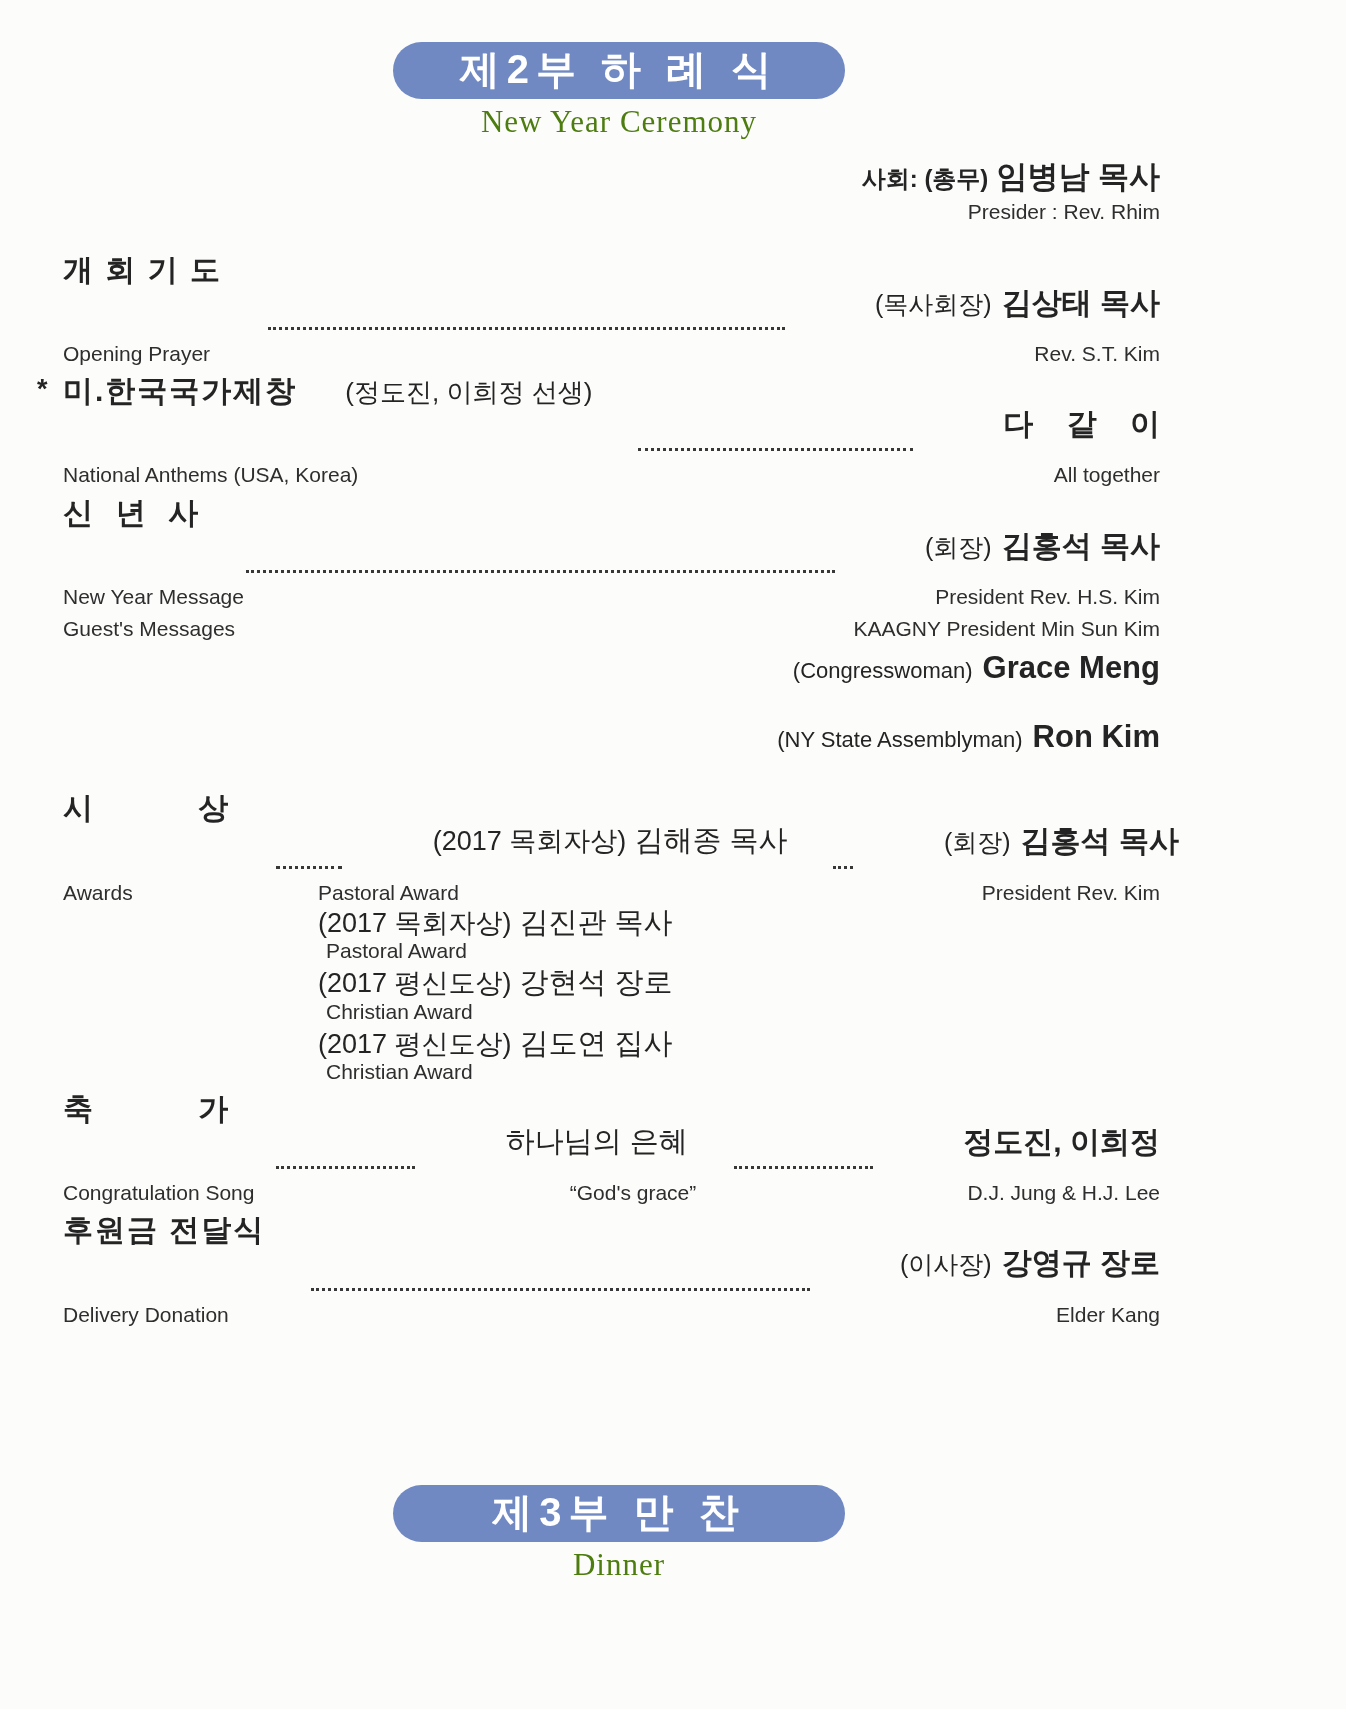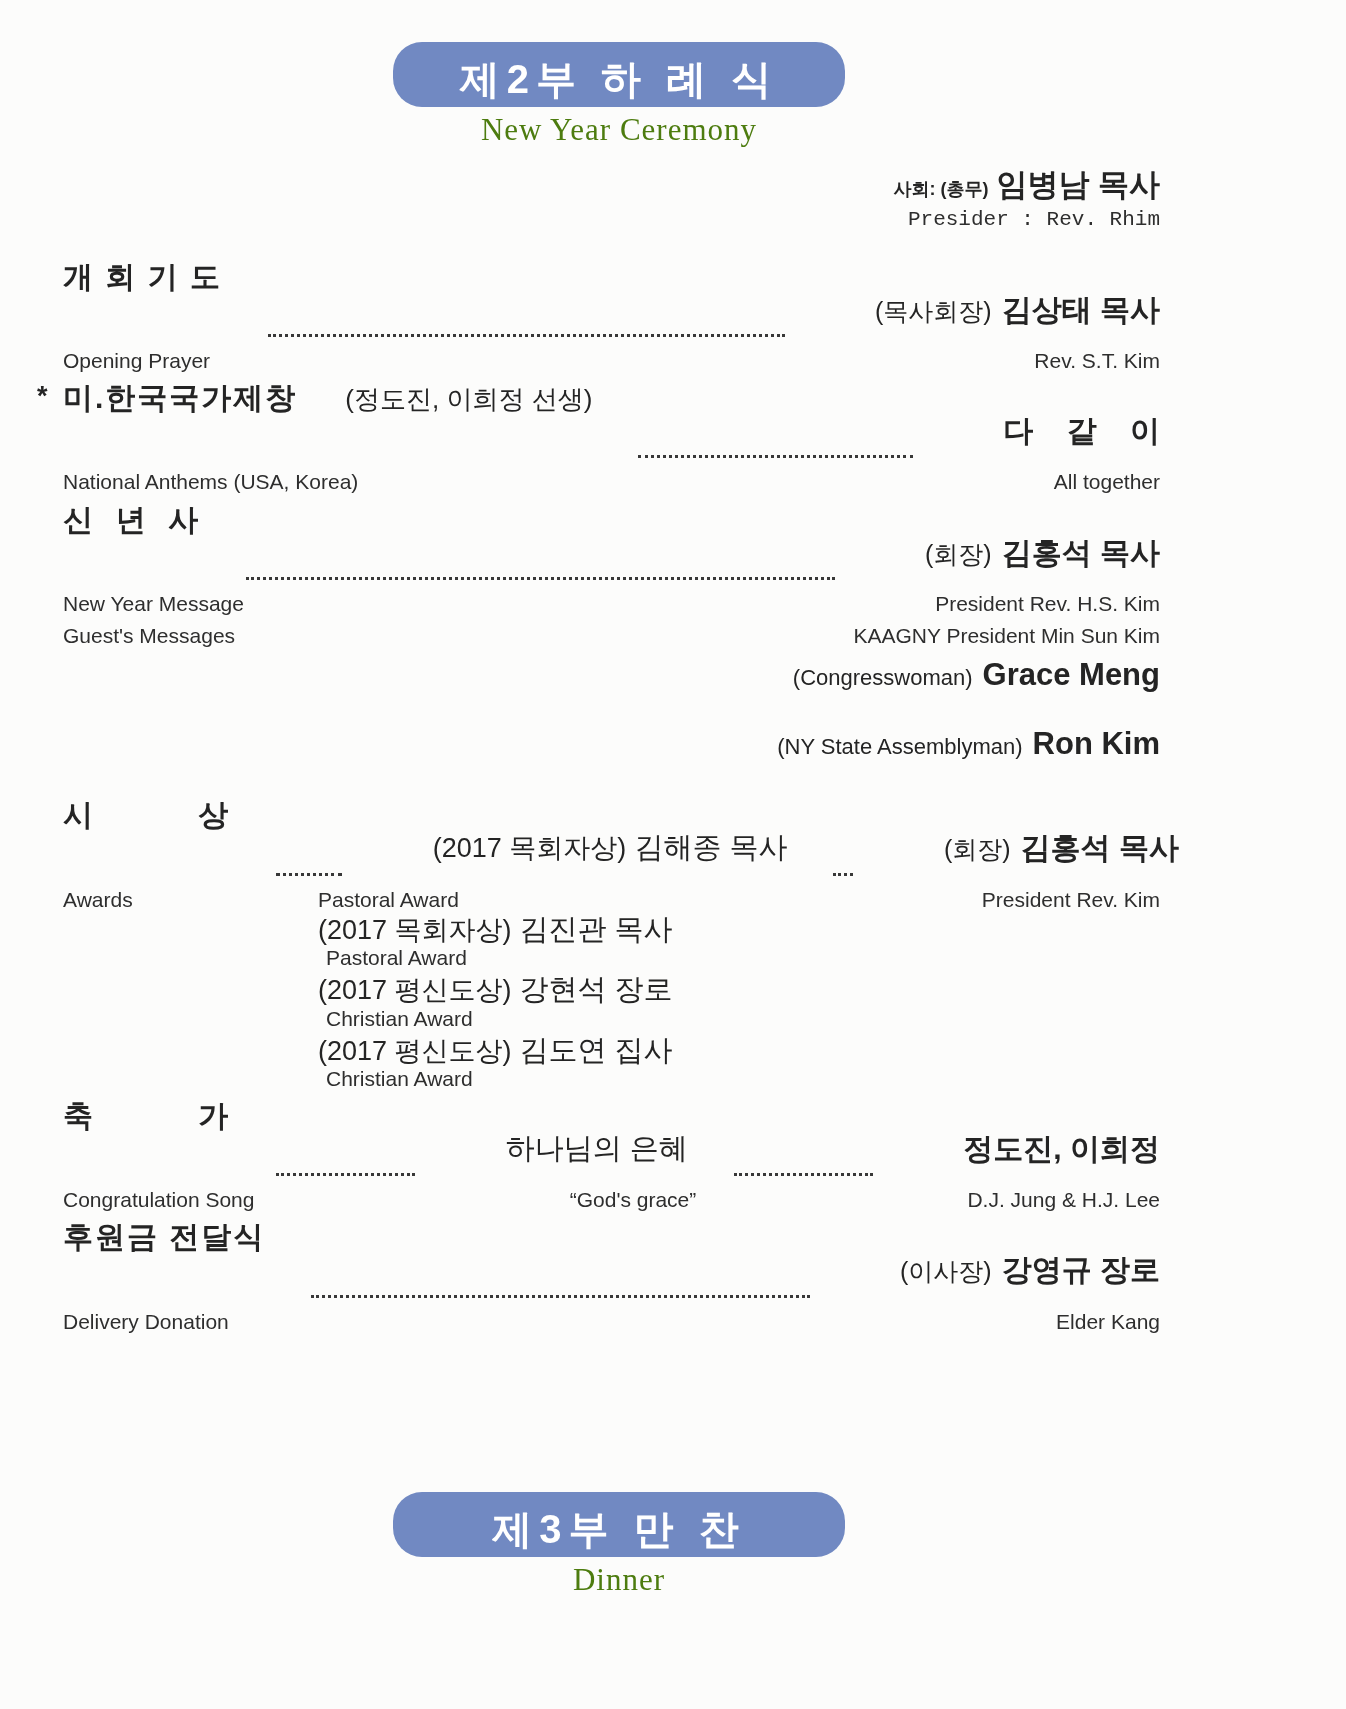--- a/index.html
+++ b/index.html
@@ -9,36 +9,36 @@
     font-family:"Liberation Sans","DejaVu Sans",sans-serif;
     color:#242424;
     overflow:hidden;
     position:relative;
   }
   .content{margin-left:63px;width:1097px;}
 
   
   .sec-header{width:452px;margin-left:330px;text-align:center;}
   .pill{
-    height:65px;border-radius:29px;
+    height:57px;border-radius:29px;
     background:#7189c2;
     color:#ffffff;
-    display:flex;align-items:flex-end;justify-content:center;
+    display:flex;align-items:flex-start;justify-content:center;
     font-size:40px;font-weight:700;letter-spacing:7px;white-space:pre;
   }
   .sec-sub{
     font-family:"Liberation Serif","DejaVu Serif",serif;
     font-size:31px;color:#4d7c0f;margin-top:5px;letter-spacing:1px;
   }
 
   
   .presider{text-align:right;margin-top:16px;}
-  .plabel{font-size:18px;font-weight:600;margin-right:8px;}
+  .plabel{font-size:24px;font-weight:600;margin-right:8px;}
   .pname{font-size:31px;font-weight:700;}
-  .presider-en{font-size:21px;margin-top:2px;color:#2e2e2e;font-family:Liberation Mono, monospace;}
+  .presider-en{font-size:21px;margin-top:2px;color:#2e2e2e;}
 
   
   .rows{margin-top:28px;}
   .prow-block{position:relative;}
   .prow-block + .prow-block{margin-top:7px;}
   .prow{display:flex;align-items:baseline;line-height:1.18;gap:40px;}
   .star{
     position:absolute;left:-26px;top:1px;
     font-size:27px;font-weight:700;color:#242424;white-space:pre;
   }

